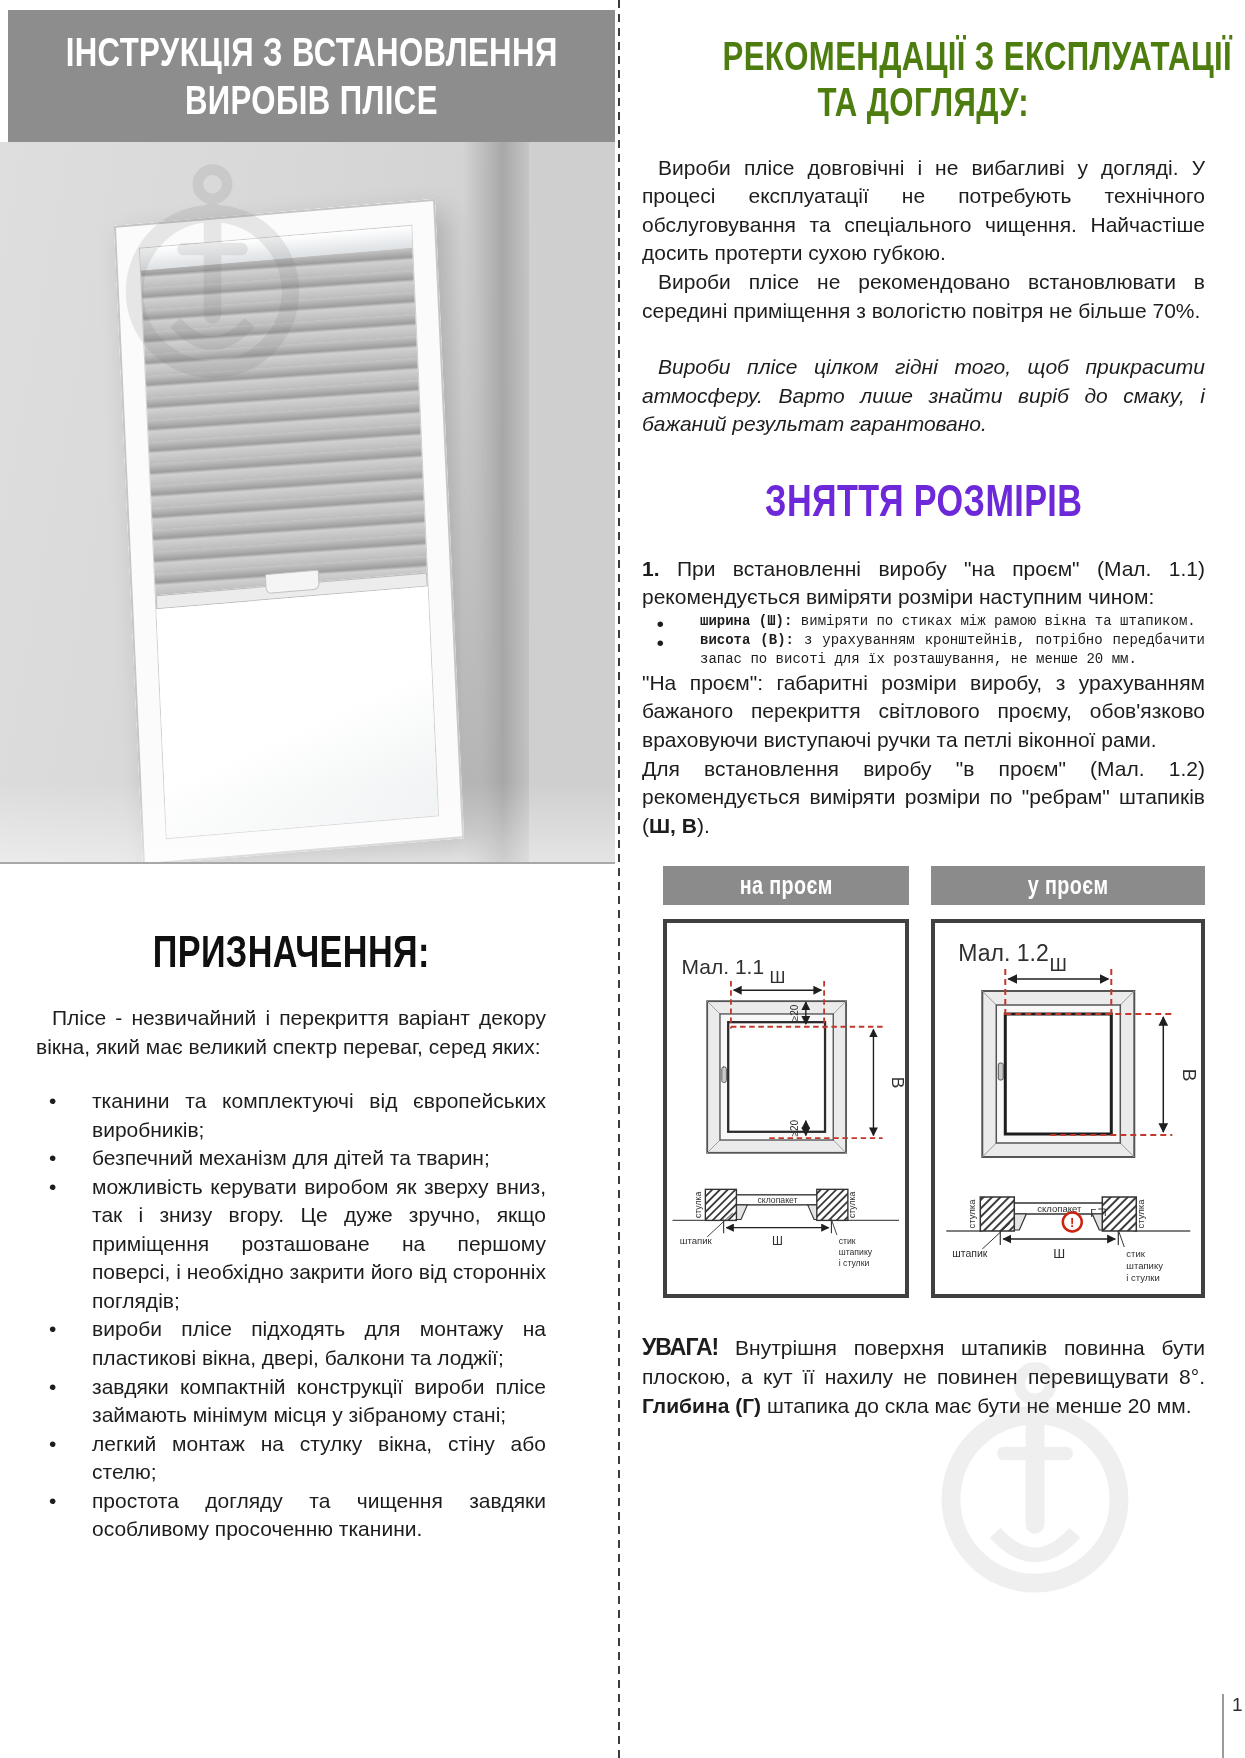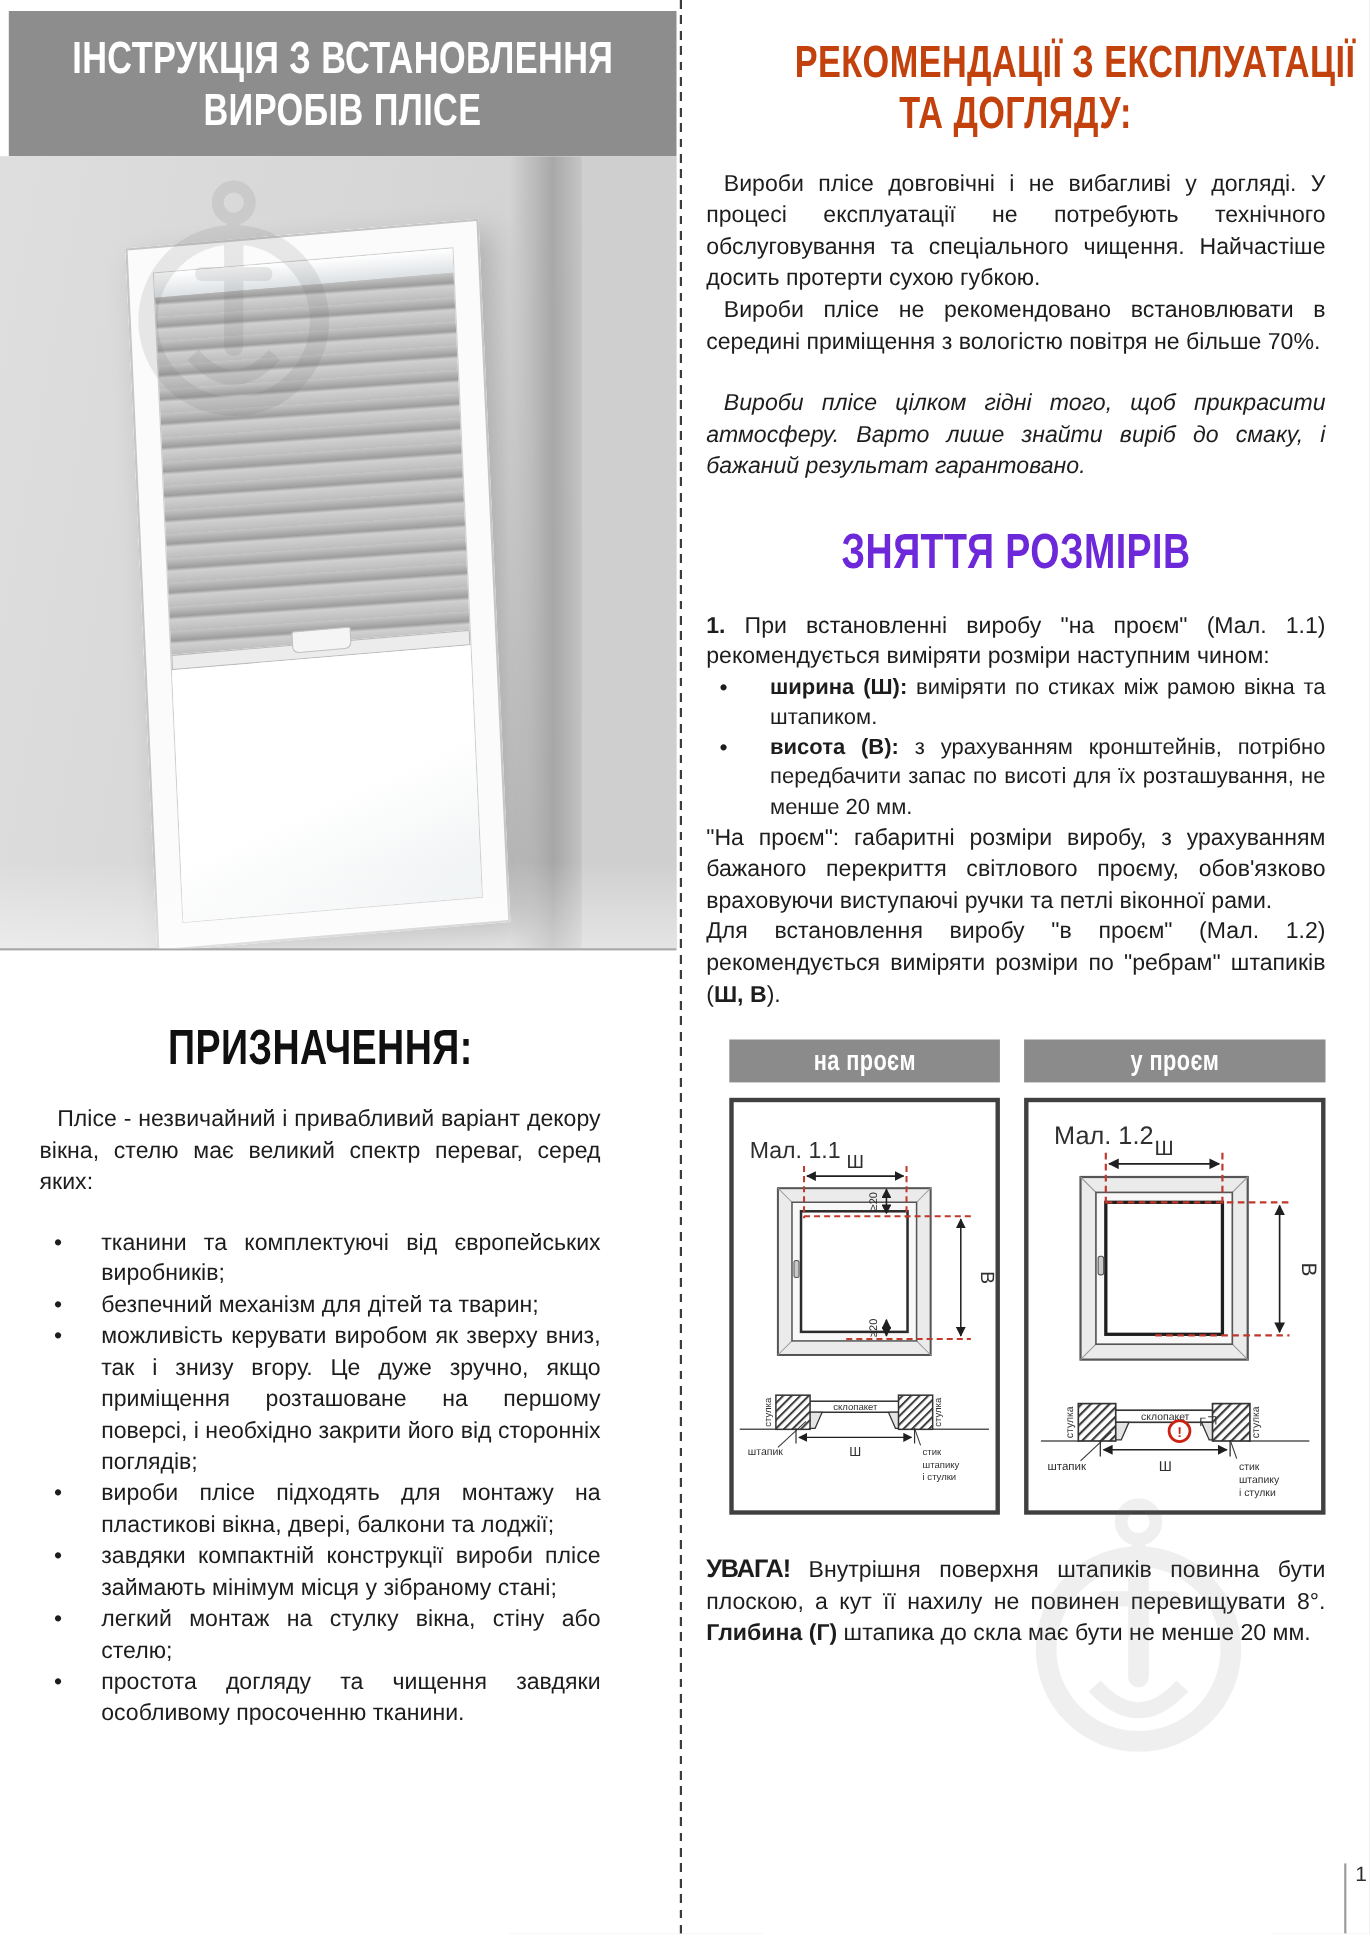--- a/index.html
+++ b/index.html
@@ -33,24 +33,24 @@
   .pw-glass{position:absolute;left:0;top:calc(36px + 55%);right:0;bottom:0;background:linear-gradient(160deg,#ffffff 55%,#eef1f2);}
   .watermark{position:absolute;pointer-events:none;}
   .left-text{position:absolute;left:36px;top:926px;width:510px;}
   .sec-h{text-align:center;font-size:45px;color:#101010;margin:0 0 26px 0;}
   .indent{text-indent:16px;}
   .blist{margin-top:26px;}
   .bitem{position:relative;padding-left:56px;font-size:21px;line-height:1.36;text-align:justify;}
   .bitem::before{content:"\2022";position:absolute;left:13px;top:0;font-size:21px;}
   
   .right-col{position:absolute;left:642px;top:34px;width:563px;}
-  .care-h{text-align:center;font-size:41px;line-height:1.12;color:#c2410c;margin-bottom:28px;}
+  .care-h{text-align:center;font-size:41px;line-height:1.12;color:#4d7c0f;margin-bottom:28px;}
   .gap-sm{margin-top:28px;}
   .meas-h{text-align:center;font-size:45px;color:#6d28d9;margin:36px 0 28px 0;}
-  .mitem{position:relative;padding-left:58px;font-size:20px;line-height:1.36;text-align:justify;}
+  .mitem{position:relative;padding-left:58px;font-size:14px;line-height:1.36;text-align:justify;font-family:Liberation Mono, monospace;}
   .mitem::before{content:"\2022";position:absolute;left:12px;top:0;font-size:21px;}
   .figs{display:flex;gap:22px;margin:26px 0 0 21px;}
   .fig1{width:263px;} .fig2{width:292px;}
   .fig-tab{height:39px;background:#8b8b8b;color:#fff;display:flex;align-items:center;justify-content:center;margin-bottom:14px;}
   .fig-tab span{font-size:26px;}
   .fig-box{border:4px solid #404040;background:#fff;height:371px;}
   .fig-box svg{display:block;width:100%;height:100%;}
   .attention{margin-top:34px;}
   .att-label{font-weight:800;letter-spacing:-1px;font-size:23px;}
   .pageno{position:absolute;left:1222px;top:1694px;height:64px;border-left:2px solid #9b9b9b;
@@ -89,21 +89,21 @@
       <rect x="64" y="108" width="72" height="13" rx="6" fill="#6f6f6f"></rect>
       <path d="M62,190 Q100,232 138,190" fill="none" stroke="#6f6f6f" stroke-width="14"></path>
     </svg>
     <div class="sill"></div>
   </div>
 
   <div class="left-text">
     <div class="sec-h">
       <span class="cond">ПРИЗНАЧЕННЯ:</span>
     </div>
-    <p class="jtext indent">Плісе - незвичайний і привабливий варіант декору вікна, стелю має великий спектр переваг, серед яких:</p>
+    <p class="jtext indent">Плісе - незвичайний і перекриття варіант декору вікна, який має великий спектр переваг, серед яких:</p>
     <div class="blist">
       <div class="bitem">тканини та комплектуючі від європейських виробників;</div>
       <div class="bitem">безпечний механізм для дітей та тварин;</div>
       <div class="bitem">можливість керувати виробом як зверху вниз, так і знизу вгору. Це дуже зручно, якщо приміщення розташоване на першому поверсі, і необхідно закрити його від сторонніх поглядів;</div>
       <div class="bitem">вироби плісе підходять для монтажу на пластикові вікна, двері, балкони та лоджії;</div>
       <div class="bitem">завдяки компактній конструкції вироби плісе займають мінімум місця у зібраному стані;</div>
       <div class="bitem">легкий монтаж на стулку вікна, стіну або стелю;</div>
       <div class="bitem">простота догляду та чищення завдяки особливому просоченню тканини.</div>
     </div>
   </div>

